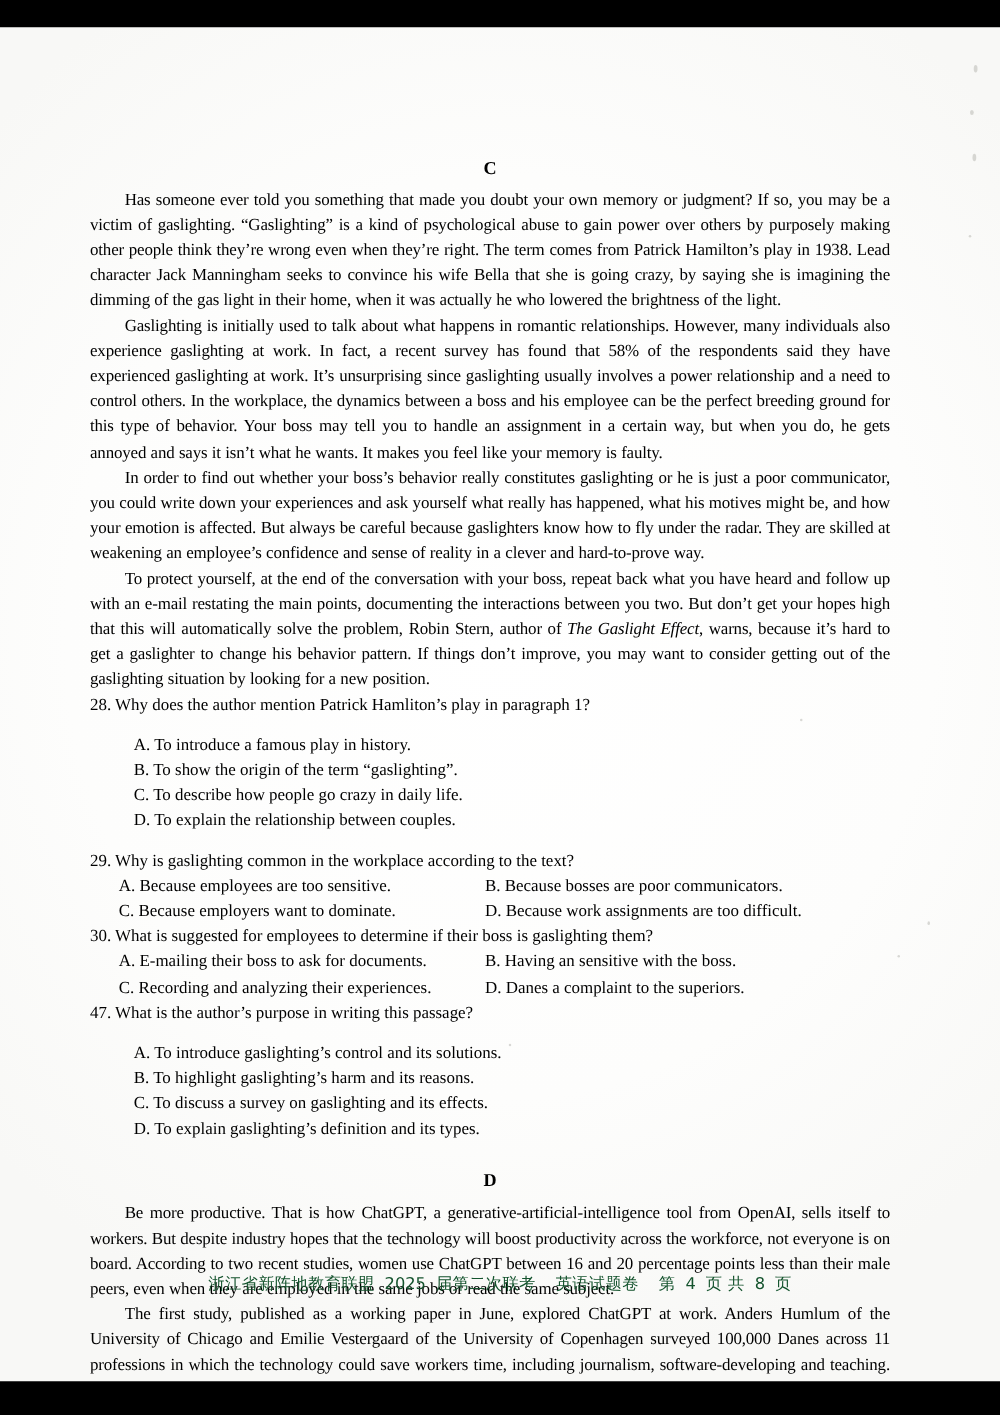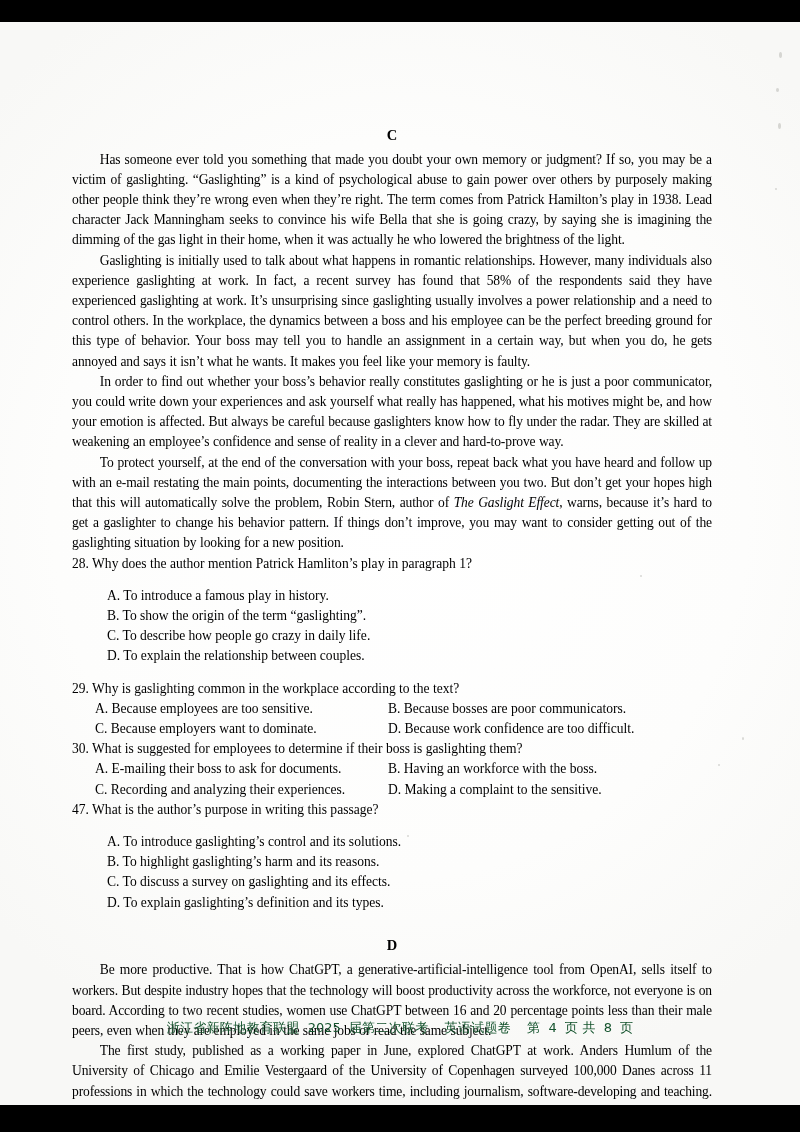--- a/index.html
+++ b/index.html
@@ -183,35 +183,35 @@
 
       <div class="question-block">
         <p class="question-stem">29. Why is gaslighting common in the workplace according to the text?</p>
         <ul class="opts-grid">
           <li>
             <span>A. Because employees are too sensitive.</span>
             <span>B. Because bosses are poor communicators.</span>
           </li>
           <li>
             <span>C. Because employers want to dominate.</span>
-            <span>D. Because work confidence are too difficult.</span>
+            <span>D. Because work assignments are too difficult.</span>
           </li>
         </ul>
       </div>
 
       <div class="question-block">
         <p class="question-stem">30. What is suggested for employees to determine if their boss is gaslighting them?</p>
         <ul class="opts-grid">
           <li>
             <span>A. E-mailing their boss to ask for documents.</span>
-            <span>B. Having an workforce with the boss.</span>
+            <span>B. Having an sensitive with the boss.</span>
           </li>
           <li>
             <span>C. Recording and analyzing their experiences.</span>
-            <span>D. Making a complaint to the sensitive.</span>
+            <span>D. Danes a complaint to the superiors.</span>
           </li>
         </ul>
       </div>
 
       <div class="question-block">
         <p class="question-stem">47. What is the author’s purpose in writing this passage?</p>
         <ul class="opts-stacked">
           <li>A. To introduce gaslighting’s control and its solutions.</li>
           <li>B. To highlight gaslighting’s harm and its reasons.</li>
           <li>C. To discuss a survey on gaslighting and its effects.</li>

